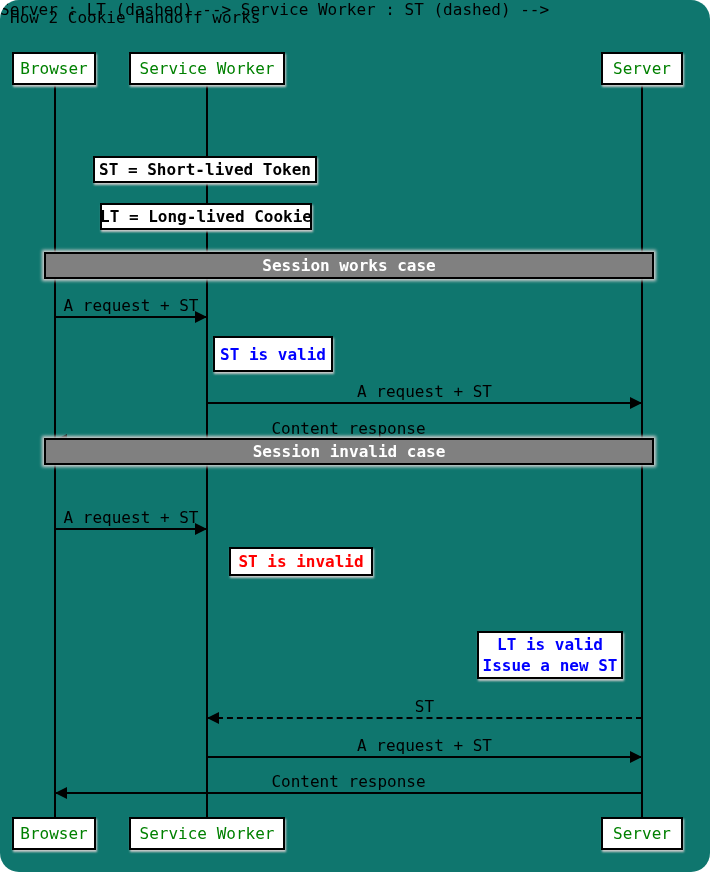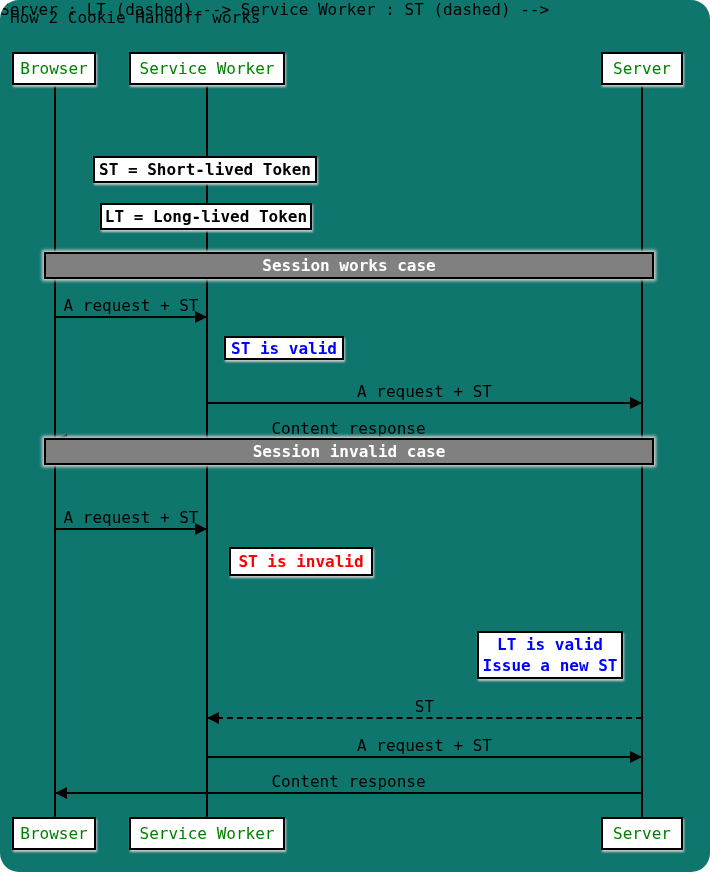--- a/index.html
+++ b/index.html
@@ -53,34 +53,34 @@
   <div class="lifeline" style="left:206px;"></div>
   <div class="lifeline" style="left:641px;"></div>
 
   
   <div class="actor" style="left:12px;  top:52px; width:84px;">Browser</div>
   <div class="actor" style="left:129px; top:52px; width:156px;">Service Worker</div>
   <div class="actor" style="left:601px; top:52px; width:82px;">Server</div>
 
   
   <div class="note" style="left:93px;  top:156px; width:224px; height:27px;">ST = Short-lived Token</div>
-  <div class="note" style="left:100px; top:203px; width:212px; height:27px;">LT = Long-lived Token</div>
+  <div class="note" style="left:100px; top:203px; width:212px; height:27px;">LT = Long-lived Cookie</div>
 
   
   <div class="divider" style="top:252px;">Session works case</div>
 
   
   <div class="msg" style="left:55px; top:296px; width:152px;">
     <div class="lbl">A request + ST</div>
     <div class="line"></div>
     <div class="head right"></div>
   </div>
 
   
-  <div class="note blue" style="left:224px; top:336px; width:120px; height:24px;">ST is valid</div>
+  <div class="note blue" style="left:213px; top:336px; width:120px; height:36px;">ST is valid</div>
 
   
   <div class="msg" style="left:207px; top:382px; width:435px;">
     <div class="lbl">A request + ST</div>
     <div class="line"></div>
     <div class="head right"></div>
   </div>
 
   
   <div class="msg" style="left:55px; top:419px; width:587px;">

